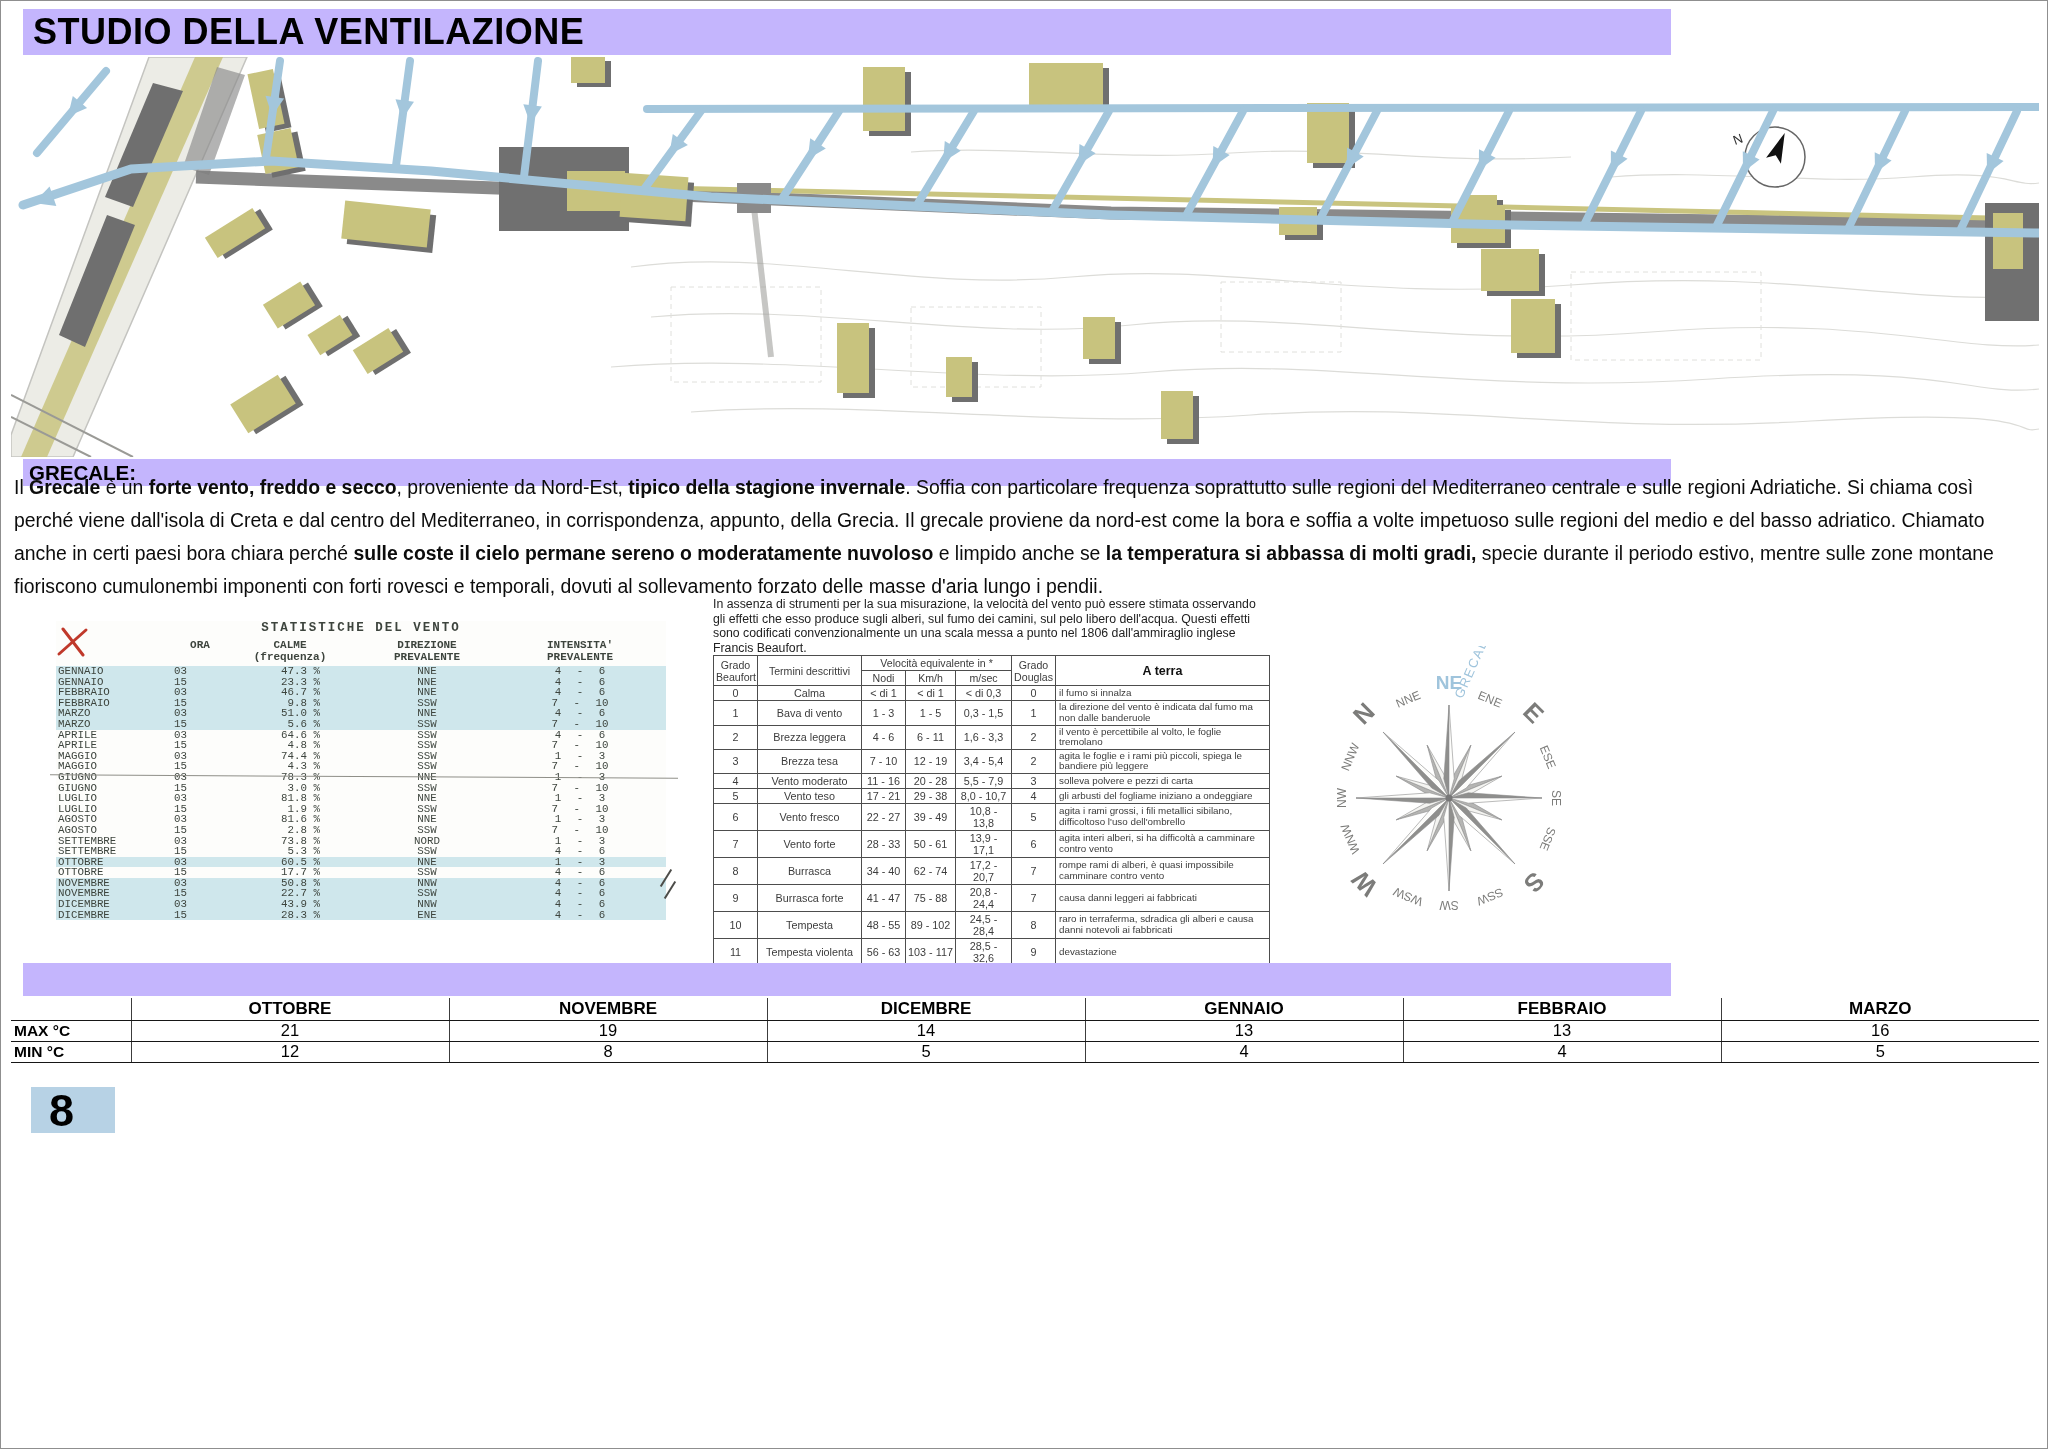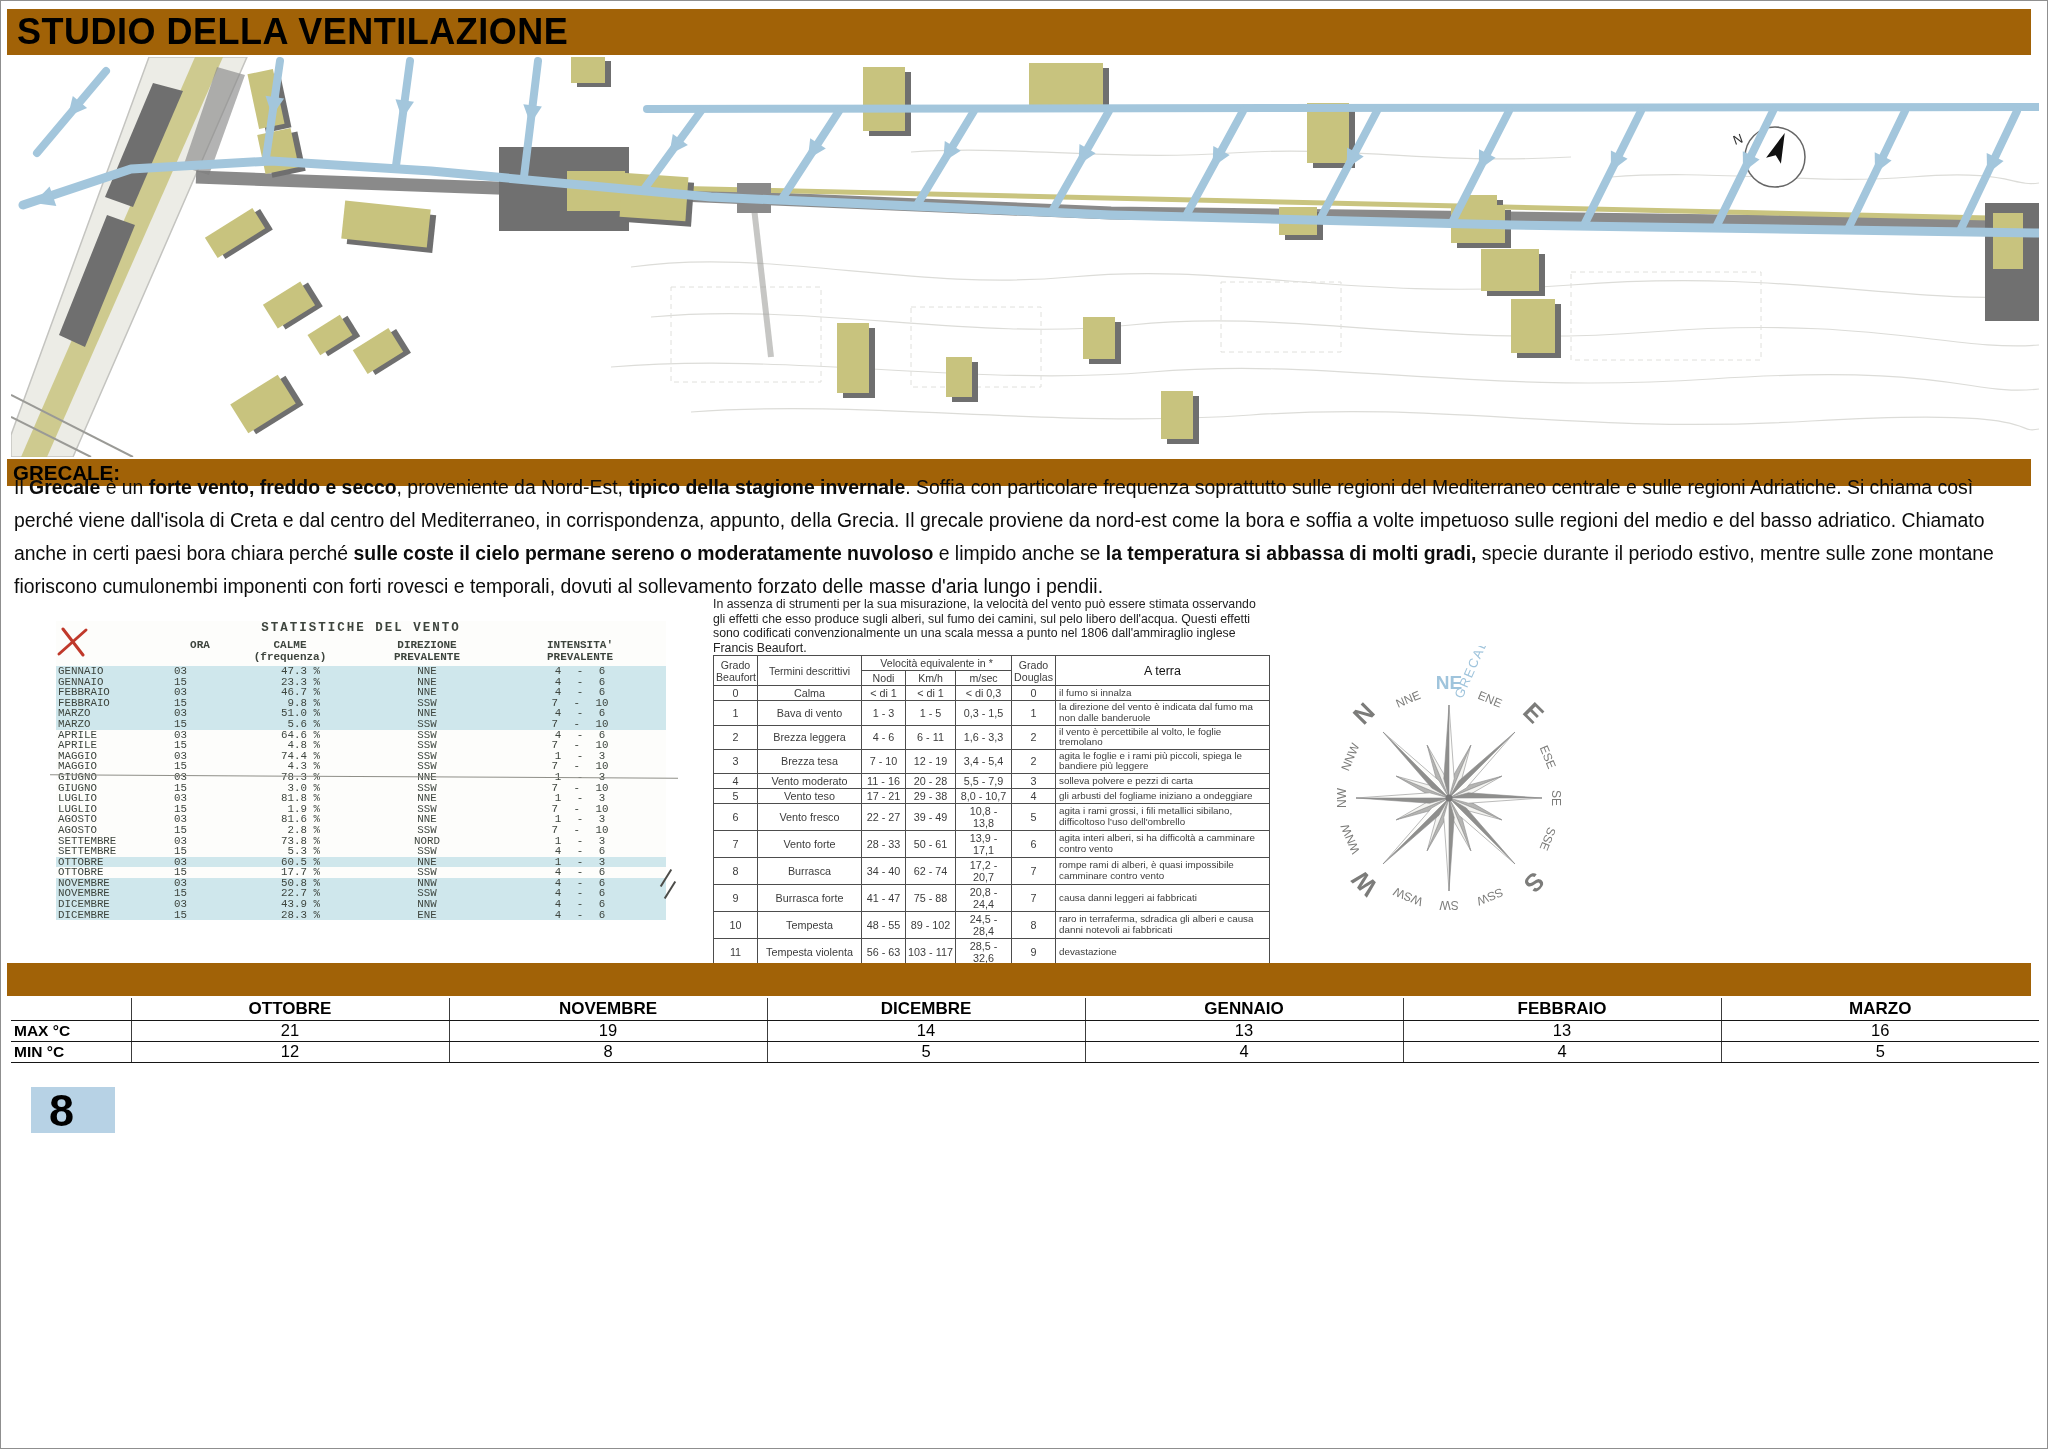--- a/index.html
+++ b/index.html
@@ -1,19 +1,19 @@
 <!DOCTYPE html>
 <html><head>
 <meta charset="utf-8">
 <style>
   *{margin:0;padding:0;box-sizing:border-box}
   html,body{background:#e9e9e9}
   body{font-family:"Liberation Sans",sans-serif}
   .page{position:relative;width:2048px;height:1449px;background:#fff;border:1.5px solid #8f8f8f;overflow:hidden;margin:0 auto}
-  .strip{position:absolute;left:6px;width:2024px;background:#a16207}
+  .strip{position:absolute;left:22px;width:1648px;background:#c4b5fd}
   .title-strip{top:8px;height:46px;display:flex;align-items:center}
   .title-strip h1{font-size:36px;font-weight:800;letter-spacing:.5px;padding-left:10px;color:#000}
   #map-wrap{position:absolute;top:56px;left:10px;width:2028px;height:400px}
   .grecale-strip{top:458px;height:27px;display:flex;align-items:center}
   .grecale-strip h2{font-size:20.5px;font-weight:bold;padding-left:6px}
   .grecale-para{position:absolute;top:470px;left:13px;width:2022px;font-size:19.4px;line-height:33px;color:#0c0c0c}
   .b{font-weight:bold}
   
   .stats{position:absolute;top:620px;left:55px;width:610px;font-family:"Liberation Mono","DejaVu Sans Mono",monospace;color:#3d443d;background:#fdfdfb}
   .stats-title{text-align:center;font-size:12.5px;font-weight:bold;letter-spacing:2px}
@@ -30,21 +30,21 @@
   .strike{position:absolute;left:-6px;top:155px;width:103%;height:1.3px;background:#8f8f88;transform:rotate(.3deg)}
   .pencil{position:absolute;width:20px;height:2px;background:#4c4c48;transform:rotate(-58deg)}
   .pencil.p1{top:256px;right:-10px}
   .pencil.p2{top:268px;right:-14px}
   
   .beaufort{position:absolute;top:596px;left:712px;width:556px;color:#333}
   .beaufort-intro{font-size:12.3px;line-height:14.6px;color:#222}
   #beaufort-table{margin-top:0;border-collapse:collapse;width:556px;table-layout:fixed}
   #beaufort-table th,#beaufort-table td{border:1px solid #4d4d4d;font-weight:normal;font-size:10.8px;text-align:center;padding:1px 2px;color:#3c3c3c;white-space:pre-line}
   #beaufort-table th{font-size:10.6px}
-  #beaufort-table th.aterra-head{font-weight:normal;font-size:12.5px;color:#111}
+  #beaufort-table th.aterra-head{font-weight:bold;font-size:12.5px;color:#111}
   #beaufort-table td.aterra{text-align:left;font-size:9.8px;line-height:10.6px;padding:1px 3px}
   
   .rose{position:absolute;top:645px;left:1278px}
   
   .clima-strip{top:962px;height:33px;display:flex;align-items:center;font-size:24.5px}
   .clima-strip .bold{font-weight:bold;padding-left:6px}
   .clima-strip .rest{margin-left:8px}
   #clima-table{position:absolute;top:997px;left:10px;width:2028px;border-collapse:collapse;table-layout:fixed}
   #clima-table th,#clima-table td{border-bottom:1.5px solid #161616;font-size:16.5px;text-align:center;height:21px;padding:0}
   #clima-table th{font-weight:bold;font-size:17px;height:22px}

